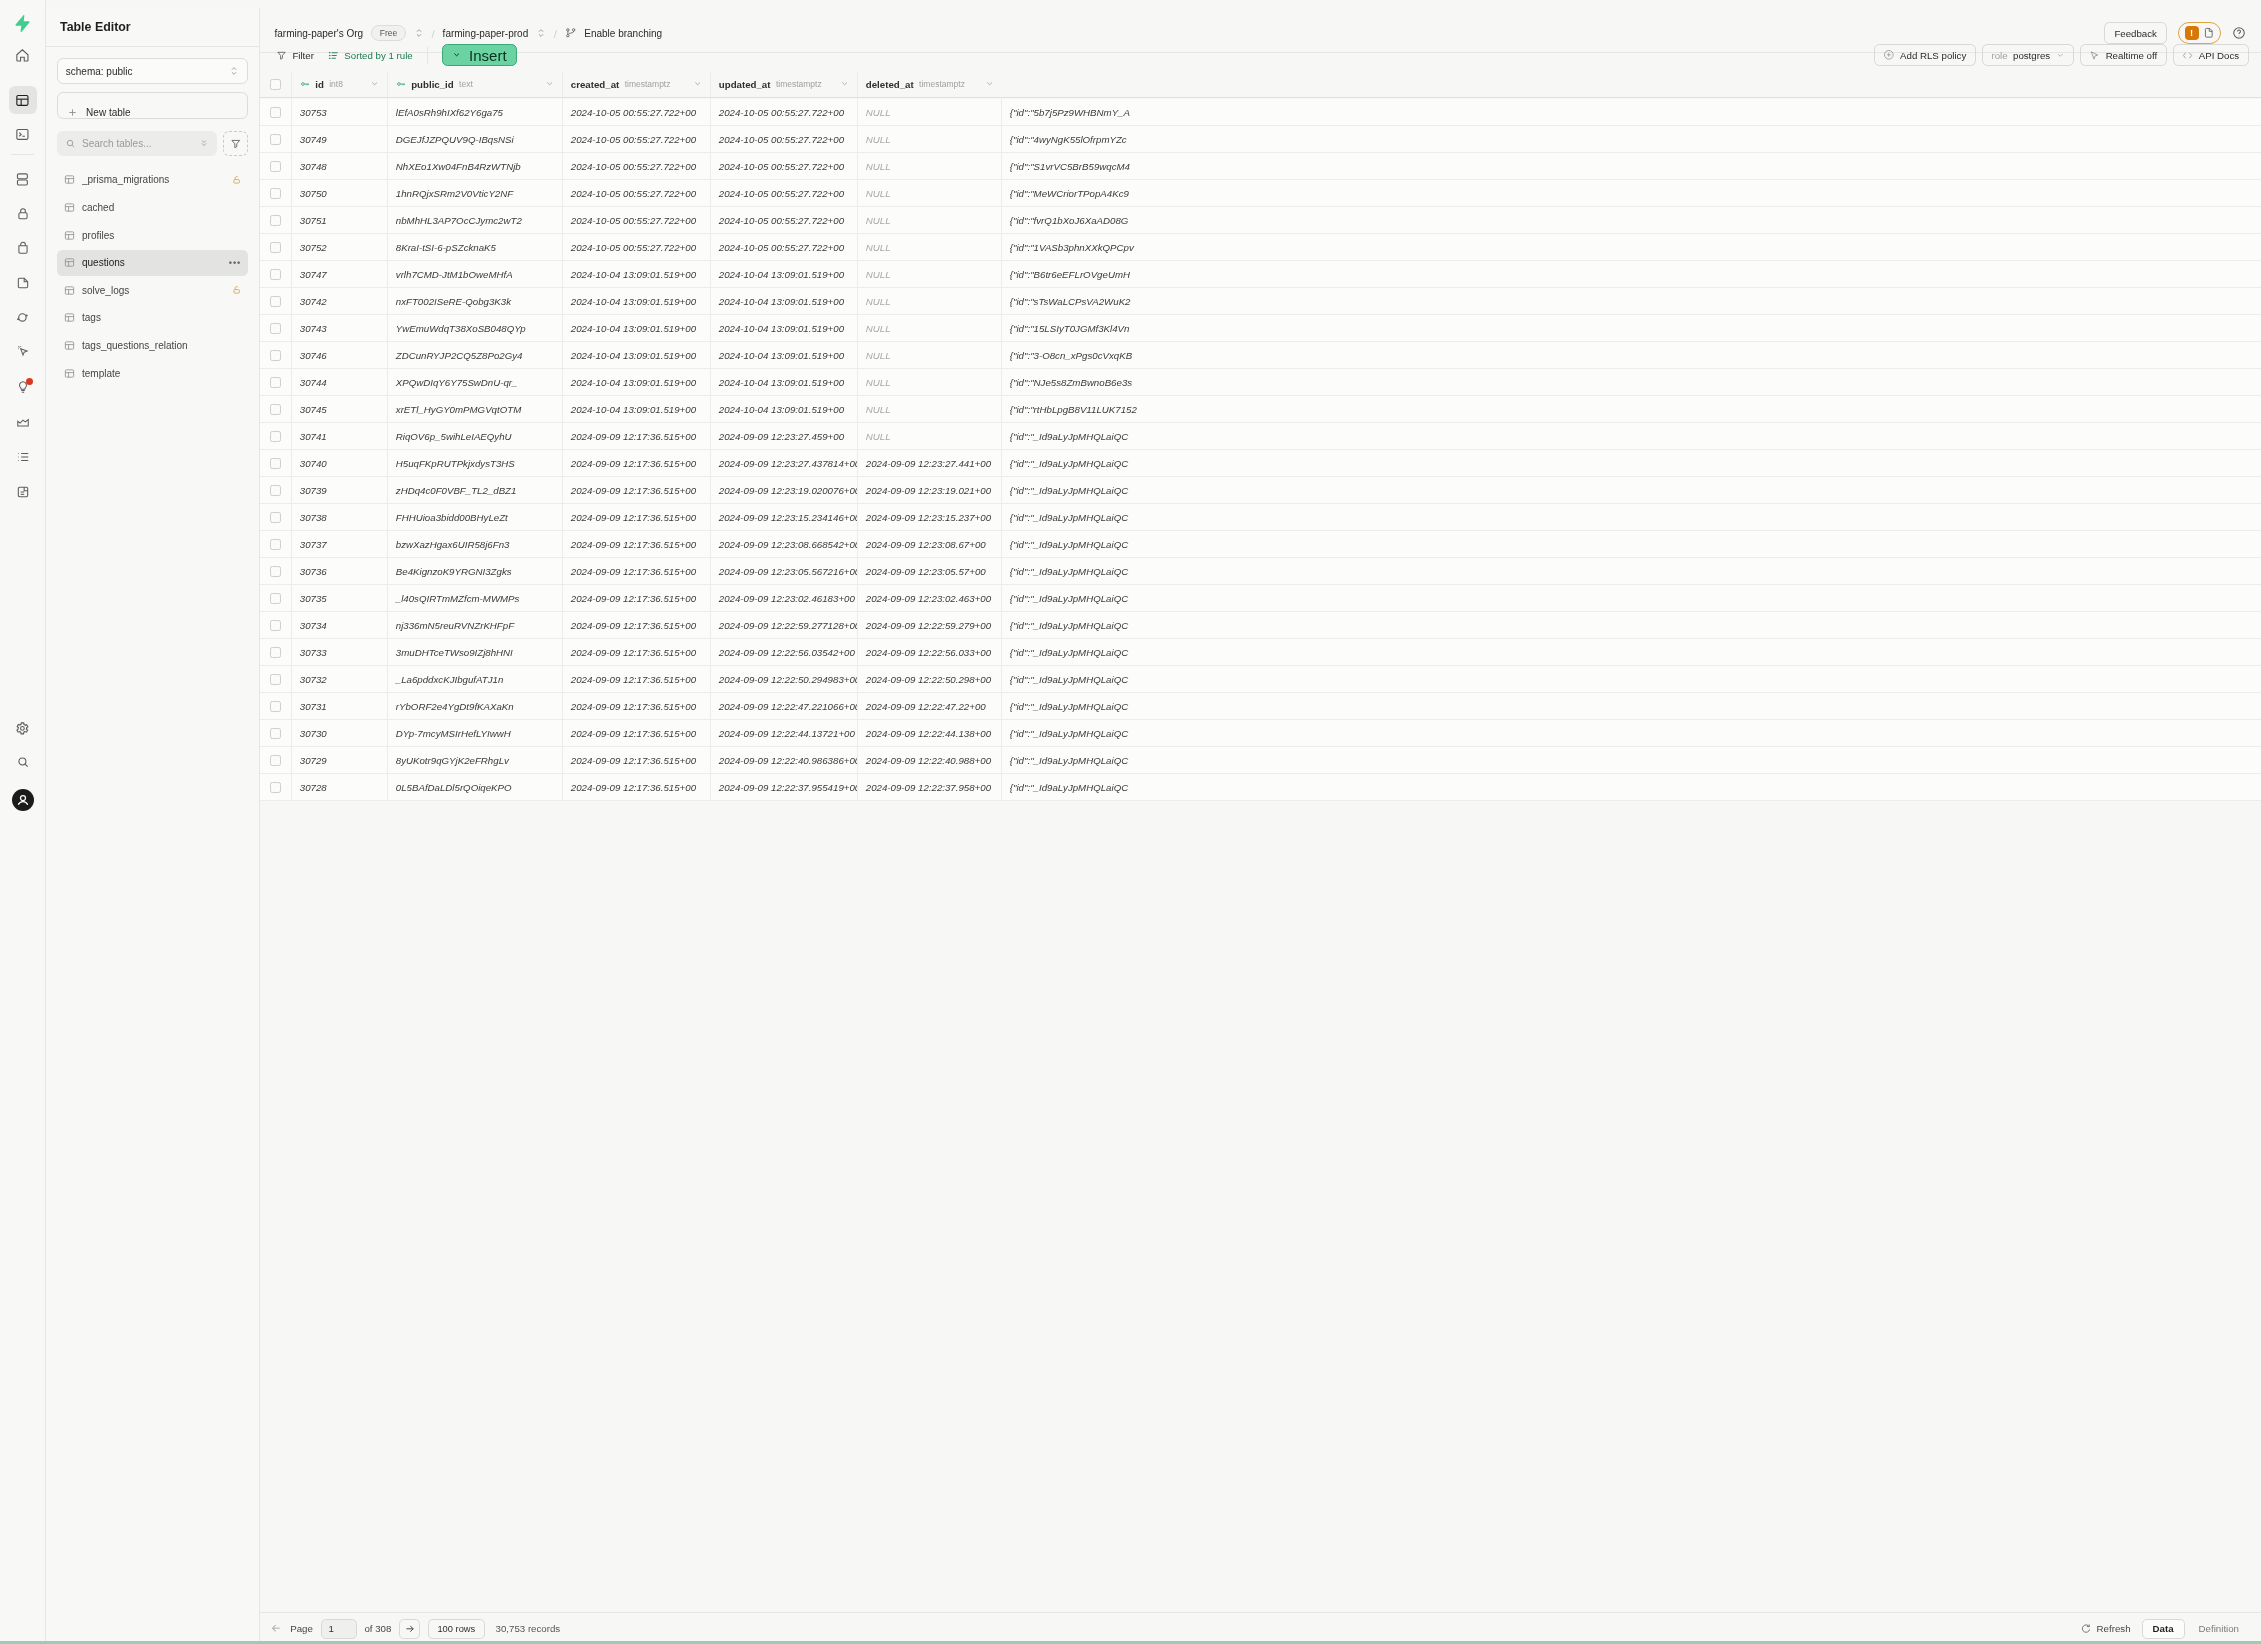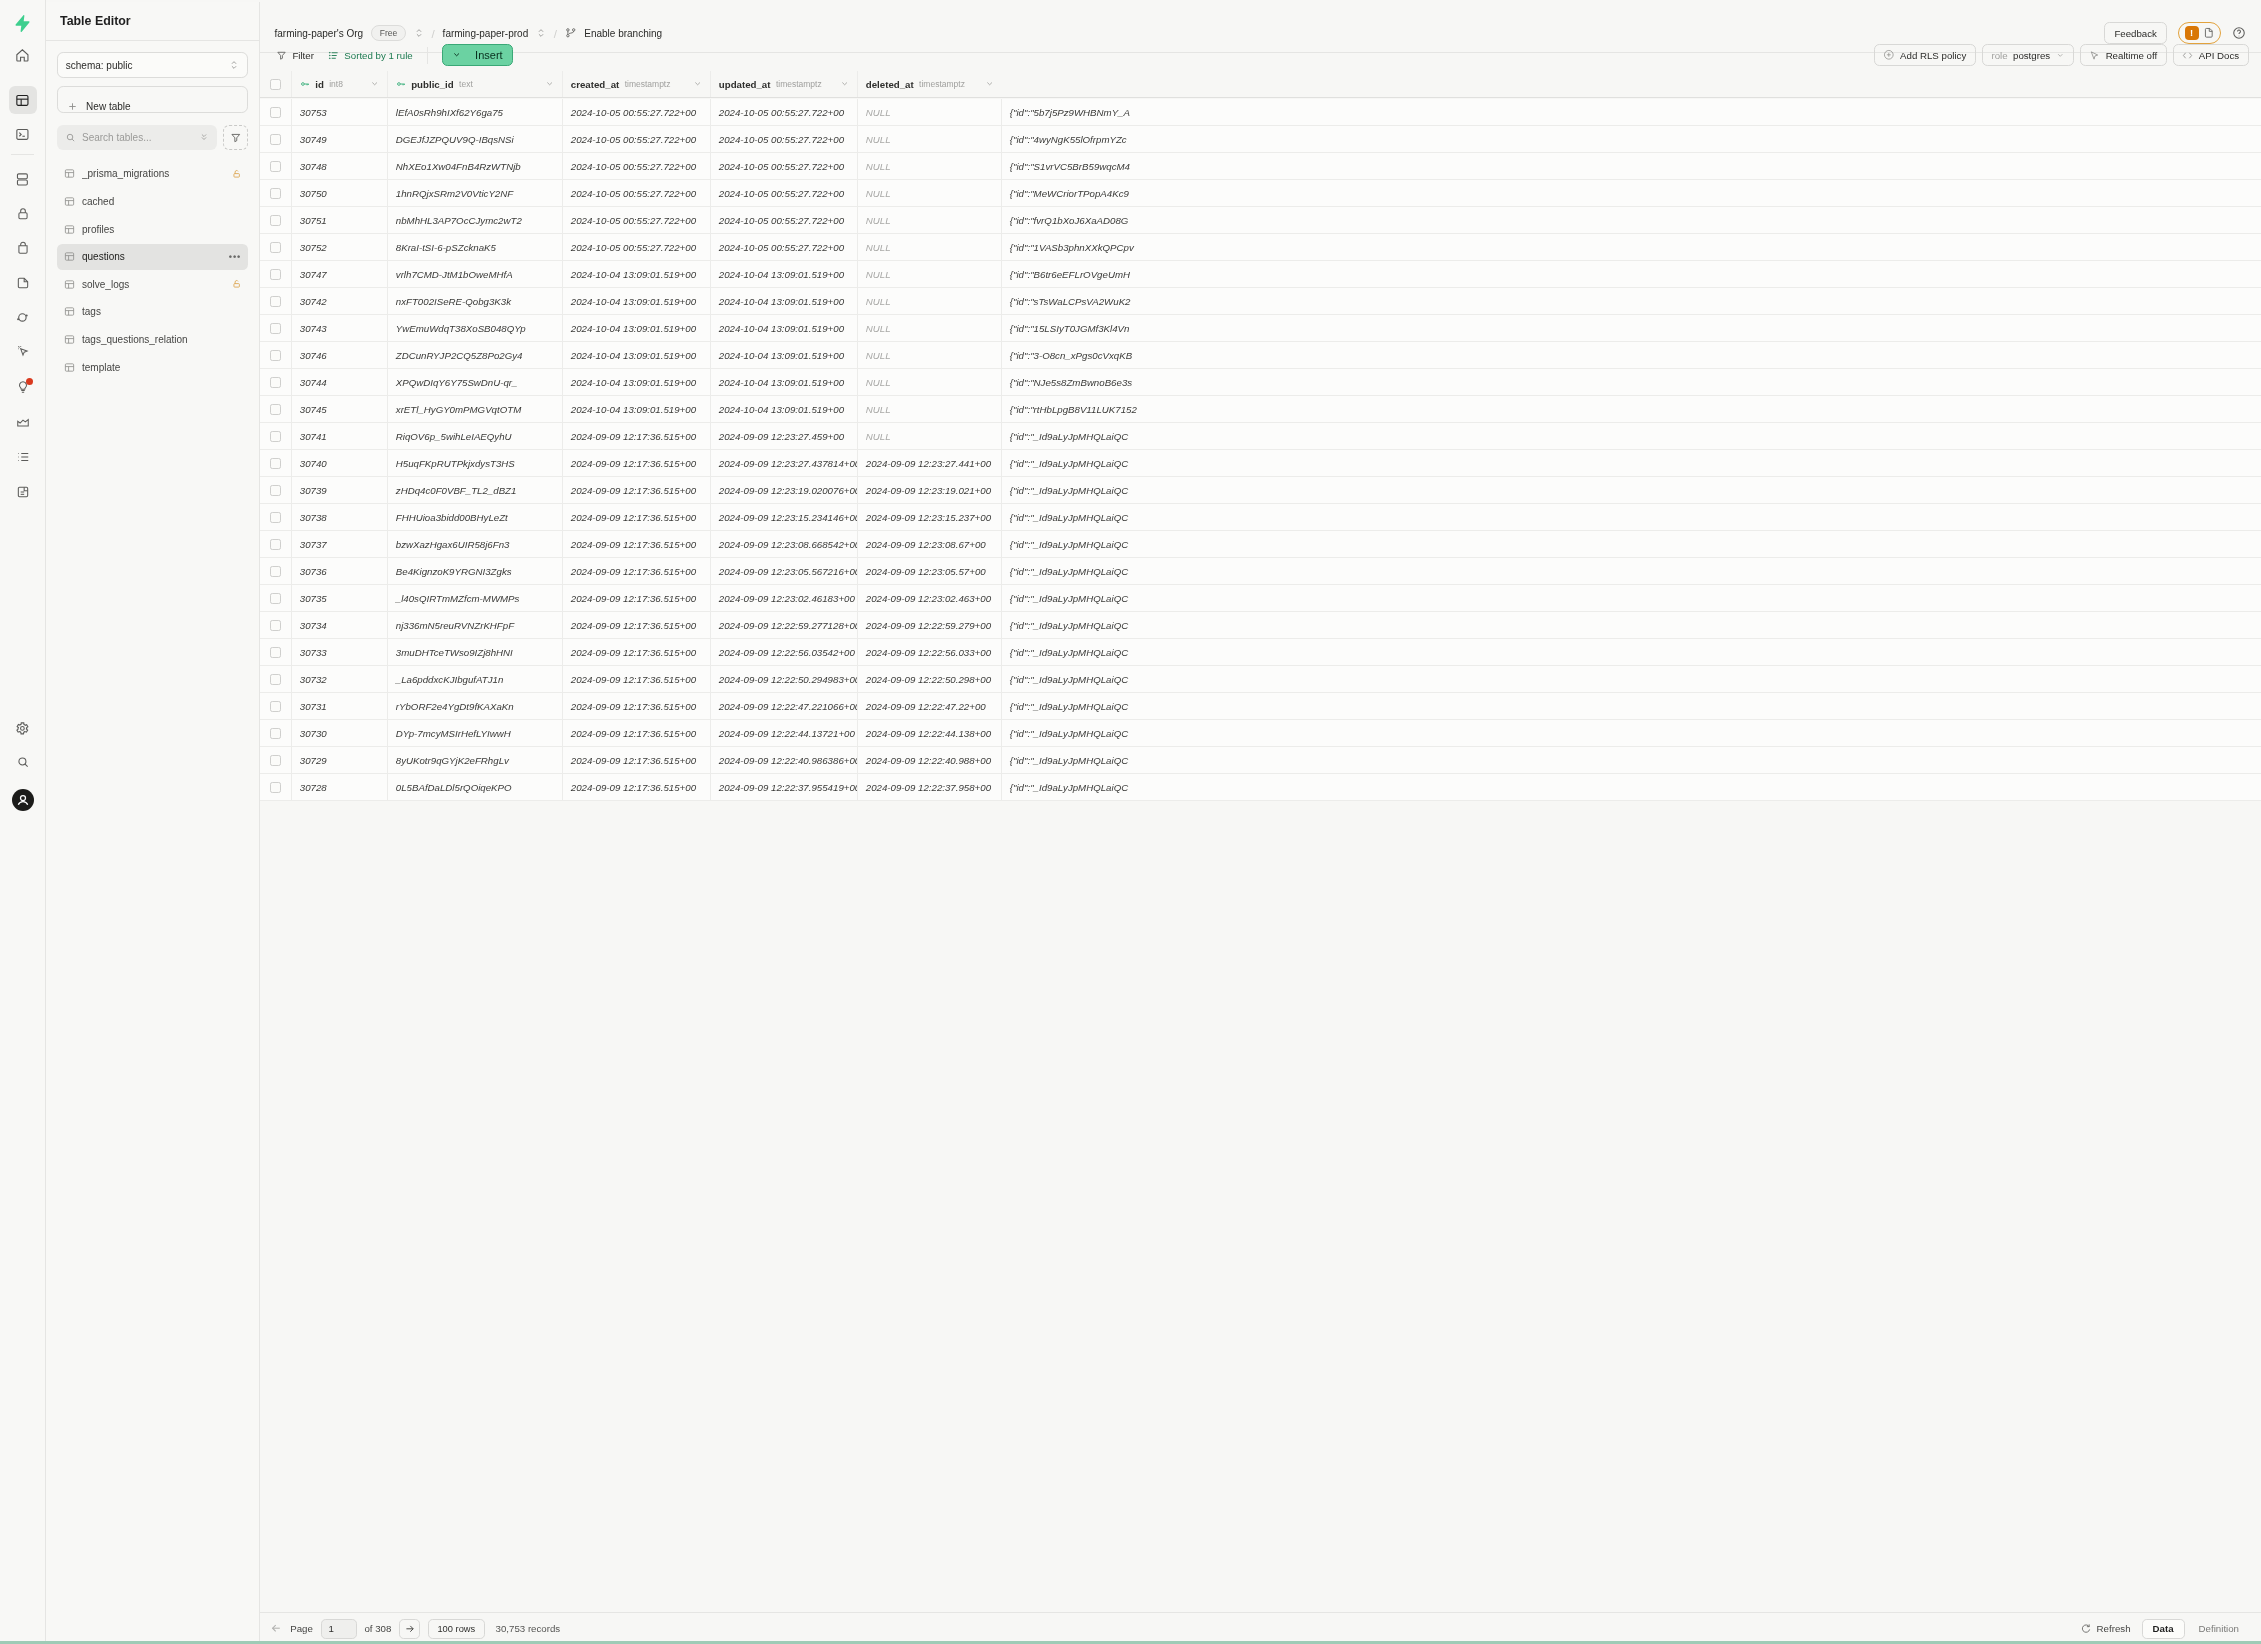--- a/index.html
+++ b/index.html
@@ -15,21 +15,21 @@
   
   .rail{position:fixed;left:0;top:0;bottom:0;width:46px;background:var(--panel);
     border-right:0.8px solid var(--border);z-index:30;}
   .rail-btn{position:absolute;left:50%;transform:translateX(-50%);width:28px;height:28px;
     display:flex;align-items:center;justify-content:center;border-radius:6.2px;color:#5c5c5a;}
   .rail-btn.active{background:#e4e4e2;color:#1f1f1f;}
   .rail-div{position:absolute;left:11px;right:11px;height:0.8px;background:var(--border);}
   .dot{position:absolute;top:-2.3px;right:-3.1px;width:7px;height:7px;border-radius:50%;background:#d93a1f;}
 
   
-  .sidebar{position:fixed;left:46px;top:2px;bottom:0;width:214px;background:var(--panel);
+  .sidebar{position:fixed;left:46px;top:8px;bottom:0;width:214px;background:var(--panel);
     border-right:0.8px solid var(--border);z-index:20;}
   .sidebar-header{height:39px;display:flex;align-items:center;padding:0 14px;
     border-bottom:0.8px solid var(--border);}
   .sidebar-title{font-size:12.4px;font-weight:600;color:#1f1f1f;}
   .sidebar-body{padding:11px 11px 0 11px;}
   .select-box{height:26.4px;border:0.8px solid #dcdcda;border-radius:6.2px;background:#fbfbf9;
     display:flex;align-items:center;padding:0 7.8px;margin-bottom:7.8px;cursor:default;}
   .select-box .grow{flex:1;}
   .schema-text{font-size:10px;color:#2b2b29;}
   .btn-newtable{height:26.4px;border:0.8px solid #dcdcda;border-radius:6.2px;background:transparent;
@@ -64,22 +64,22 @@
     gap:3.9px;padding:0 5.4px;background:transparent;}
   .warn-sq{width:14px;height:14px;border-radius:3.9px;background:#d97706;color:#fff;display:flex;
     align-items:center;justify-content:center;font-size:9.3px;font-weight:700;}
 
   .toolbar{position:absolute;top:39px;left:0;right:0;height:33px;border-bottom:0.8px solid var(--border);
     display:flex;align-items:center;padding:0 12.4px 0 17px;gap:14px;}
   .tool-item{display:flex;align-items:center;gap:5.4px;font-size:9.7px;color:#2b2b29;background:none;border:none;}
   .tool-item.green{color:#1c7a50;}
   .v-div{width:0.8px;height:17px;background:var(--border);}
   .btn-insert{height:22px;border:0.8px solid var(--green-btn-border);border-radius:5.4px;
-    background:var(--green-btn);display:flex;align-items:center;gap:14px;padding:0 9.3px;
-    font-size:11px;font-weight:500;color:#09301e;}
+    background:var(--green-btn);display:flex;align-items:center;gap:8px;padding:0 9.3px;
+    font-size:15px;font-weight:500;color:#09301e;}
   .toolbar-right{margin-left:auto;display:flex;align-items:center;gap:6.2px;}
   .tb-btn{height:22px;border:0.8px solid #d8d8d6;border-radius:5.4px;background:transparent;
     display:flex;align-items:center;gap:5.4px;padding:0 8.5px;font-size:9.7px;color:#2b2b29;}
   .tb-btn .pre{color:#a0a09e;}
 
   
   .grid-header{position:absolute;top:71px;left:0;right:0;height:27px;background:var(--bg);
     display:grid;grid-template-columns:33px 96px 175px 148px 147px 144px 1fr;
     border-bottom:0.8px solid #e0e0de;z-index:5;}
   .hcell{display:flex;align-items:center;gap:5.4px;padding:0 7.8px;border-right:0.8px solid var(--border-soft);

